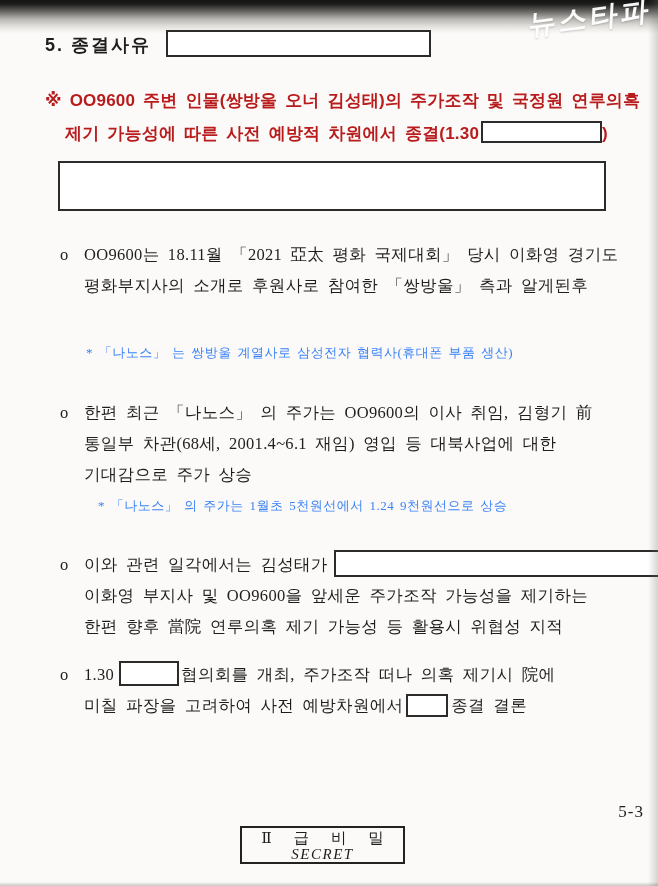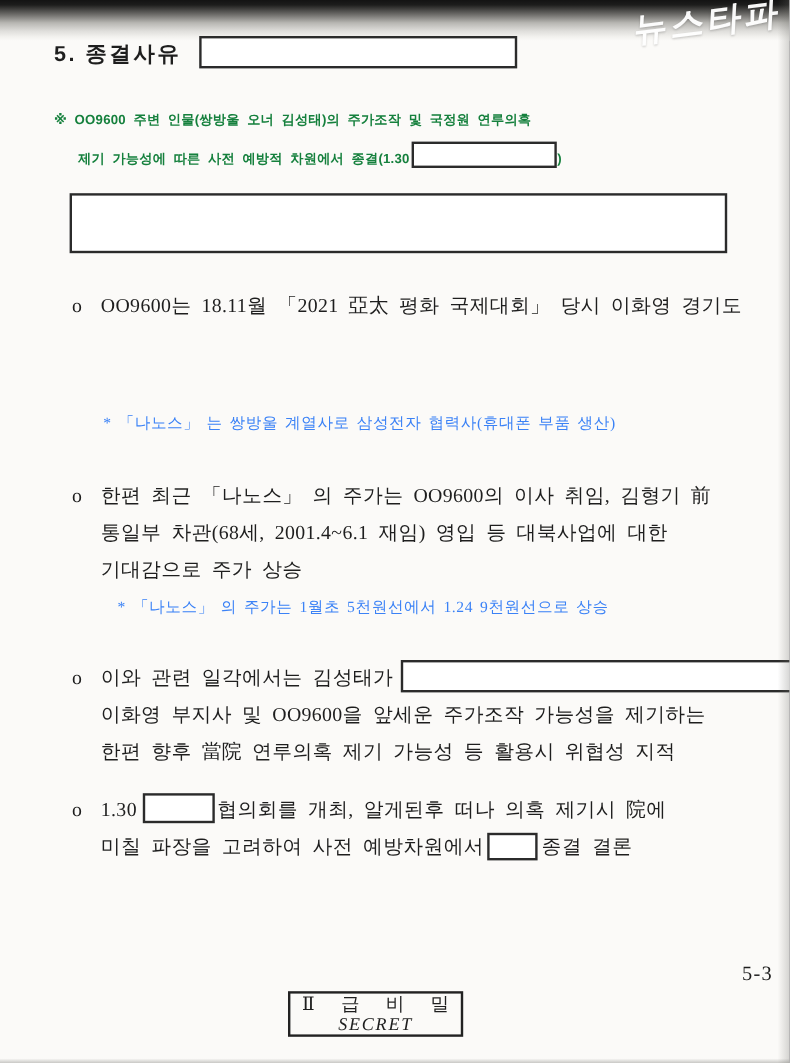--- a/index.html
+++ b/index.html
@@ -40,22 +40,22 @@
     position:absolute;left:45px;top:30px;display:flex;align-items:flex-end;gap:15px;
   }
   .sec-title .label{
     font-family:"Liberation Sans","DejaVu Sans",sans-serif;
     font-weight:bold;font-size:18px;letter-spacing:2px;white-space:nowrap;
   }
   .sec-title .redact{width:265px;height:27px;}
   .summary{
     position:absolute;left:45px;top:84px;width:600px;
     font-family:"Liberation Sans","DejaVu Sans",sans-serif;
-    font-weight:bold;font-size:11px;line-height:33px;
-    letter-spacing:.2px;word-spacing:3px;color:#15803d;
+    font-weight:bold;font-size:17px;line-height:33px;
+    letter-spacing:.2px;word-spacing:3px;color:#b91c1c;
   }
   .summary .l2{margin-left:20px;white-space:nowrap;}
   .summary .redact{width:121px;height:22px;vertical-align:-4px;margin-left:2px;}
   .big-redact{
     position:absolute;left:58px;top:161px;width:548px;height:50px;
     background:#fff;border:2px solid #2b2b2b;box-sizing:border-box;
   }
   .bullet{
     position:absolute;left:60px;display:flex;gap:9px;
     font-size:16.5px;line-height:31px;letter-spacing:.3px;word-spacing:4px;
@@ -74,21 +74,21 @@
     position:absolute;left:86px;font-size:13px;letter-spacing:.5px;
     word-spacing:2px;color:#3b82f6;white-space:nowrap;
   }
   .note1{top:344px;}
   .note2{top:497px;margin-left:12px;}
   .page-num{
     position:absolute;top:802px;left:0;width:644px;text-align:right;
     font-size:17px;letter-spacing:1px;
   }
   .class-box{
-    position:absolute;top:826px;left:240px;width:146px;height:38px;
+    position:absolute;top:826px;left:240px;width:165px;height:38px;
     border:2px solid #222;box-sizing:border-box;background:#fbfaf8;
     text-align:center;padding-top:1px;
   }
   .class-box .kr{font-size:15.5px;letter-spacing:9px;line-height:18px;text-indent:9px;}
   .class-box .en{font-size:15px;letter-spacing:1.5px;line-height:15px;font-style:italic;}
 </style>
 </head>
 <body>
 
 <div class="page">
@@ -105,20 +105,21 @@
     <div class="l1"><span>※</span> <span>OO9600 주변 인물(쌍방울 오너 김성태)의 주가조작 및 국정원 연루의혹</span></div>
     <div class="l2"><span>제기 가능성에 따른 사전 예방적 차원에서 종결(1.30</span><span class="redact"></span><span>)</span></div>
   </div>
 
   <div class="big-redact"></div>
 
   <div class="bullet b1">
     <div class="marker">o</div>
     <div class="lines">
       <div class="ln">OO9600는 18.11월 「2021 亞太 평화 국제대회」 당시 이화영 경기도</div>
+      <div class="ln">평화부지사의 소개로 후원사로 참여한 「쌍방울」 측과 알게된후</div>
     </div>
   </div>
 
   <div class="note note1">* 「나노스」 는 쌍방울 계열사로 삼성전자 협력사(휴대폰 부품 생산)</div>
 
   <div class="bullet b2">
     <div class="marker">o</div>
     <div class="lines">
       <div class="ln">한편 최근 「나노스」 의 주가는 OO9600의 이사 취임, 김형기 前</div>
       <div class="ln">통일부 차관(68세, 2001.4~6.1 재임) 영입 등 대북사업에 대한</div>
@@ -133,21 +134,21 @@
     <div class="lines">
       <div class="ln"><span>이와 관련 일각에서는 김성태가</span><span class="redact redact-inline"></span></div>
       <div class="ln">이화영 부지사 및 OO9600을 앞세운 주가조작 가능성을 제기하는</div>
       <div class="ln">한편 향후 當院 연루의혹 제기 가능성 등 활용시 위협성 지적</div>
     </div>
   </div>
 
   <div class="bullet b4">
     <div class="marker">o</div>
     <div class="lines">
-      <div class="ln"><span>1.30</span><span class="redact redact-a"></span><span>협의회를 개최, 알게된후 떠나 의혹 제기시 院에</span></div>
+      <div class="ln"><span>1.30</span><span class="redact redact-a"></span><span>협의회를 개최, 주가조작 떠나 의혹 제기시 院에</span></div>
       <div class="ln"><span>미칠 파장을 고려하여 사전 예방차원에서</span><span class="redact redact-b"></span><span>종결 결론</span></div>
     </div>
   </div>
 
   <div class="page-num">5-3</div>
   <div class="class-box">
     <div class="kr">Ⅱ 급 비 밀</div>
     <div class="en">SECRET</div>
   </div>
 

